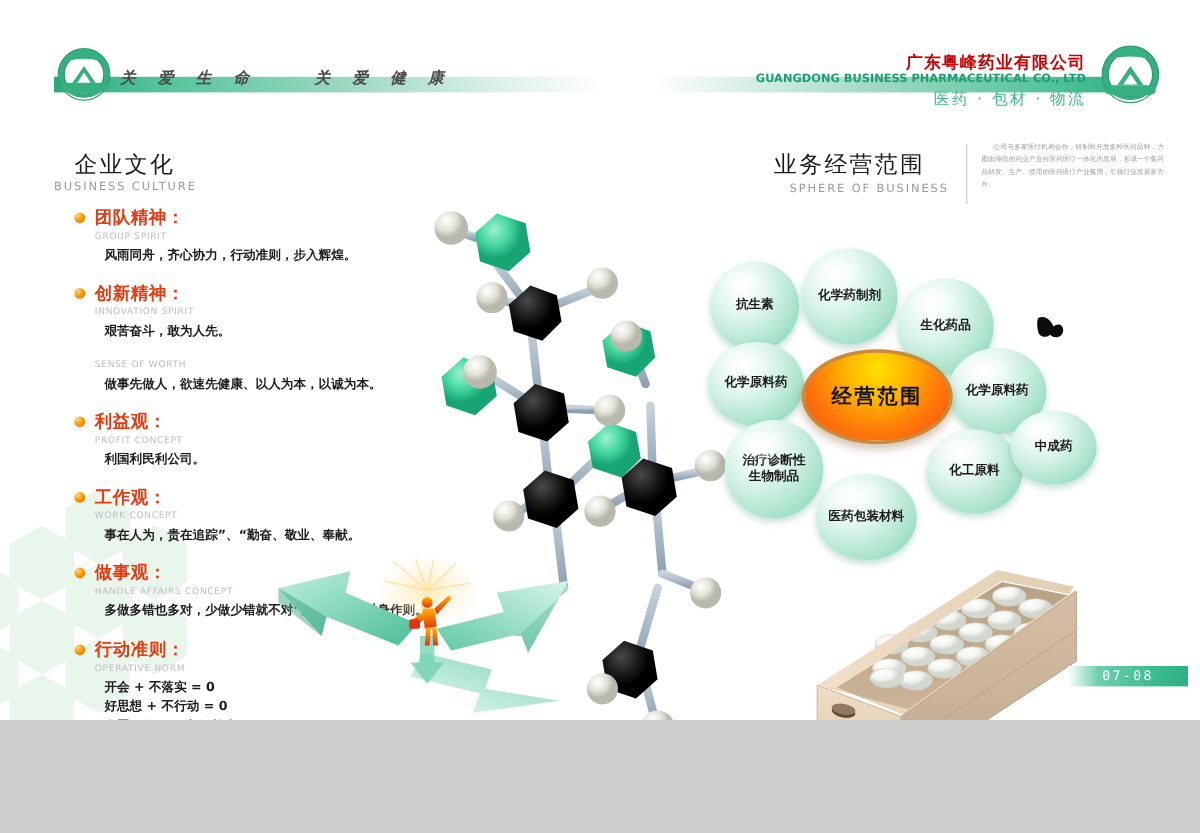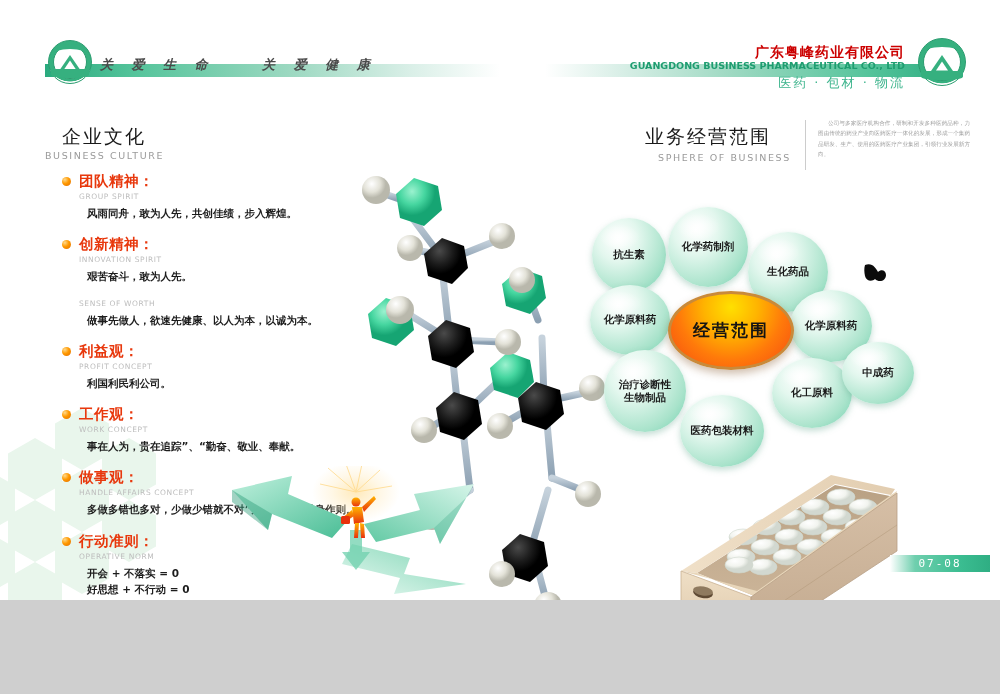--- a/index.html
+++ b/index.html
@@ -145,21 +145,21 @@
   <div class="sect-sub" style="left:45px;top:150px;">BUSINESS CULTURE</div>
 
   <div class="culture-list" id="culture-list">
       <div class="c-item">
         <div class="c-head">
           <span class="bullet"></span>
           <span class="c-cn">团队精神：</span>
         </div>
         <div class="c-en">GROUP SPIRIT</div>
         <div class="c-body">
-          <div>风雨同舟，敢为人先，共创佳绩，步入辉煌。</div>
+          <div>风雨同舟，齐心协力，行动准则，步入辉煌。</div>
         </div>
       </div>
       <div class="c-item">
         <div class="c-head">
           <span class="bullet"></span>
           <span class="c-cn">创新精神：</span>
         </div>
         <div class="c-en">INNOVATION SPIRIT</div>
         <div class="c-body">
           <div>艰苦奋斗，敢为人先。</div>

